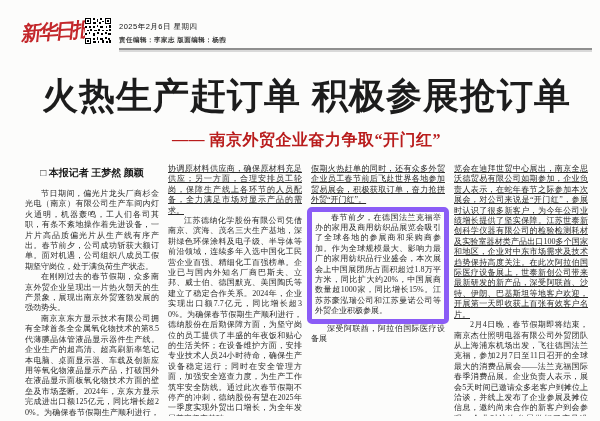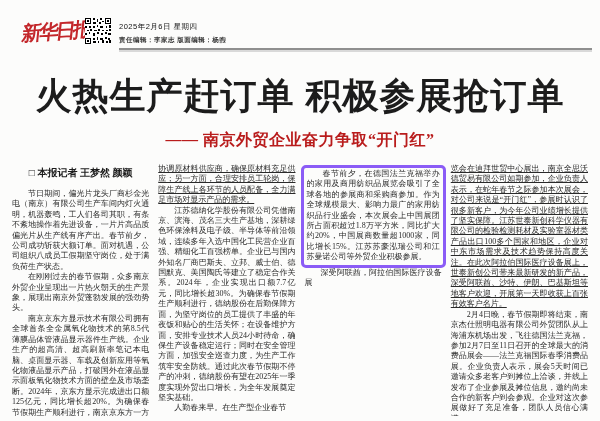--- a/index.html
+++ b/index.html
@@ -17,41 +17,41 @@
     font-size:20px; line-height:30px; letter-spacing:-3px; white-space:nowrap;
     color:#c3272b; transform:rotate(-4deg) skewX(-10deg);
   }
   .qr { position:absolute; left:63px; top:2px; }
   .issue { position:absolute; left:97px; top:6px; font-family:"Liberation Sans","DejaVu Sans",sans-serif; }
   .date { font-size:7.5px; font-weight:normal; color:#111; letter-spacing:.5px; }
   .editors { font-size:6.5px; font-weight:bold; color:#333; margin-top:4px; letter-spacing:.5px; }
   .rule { position:absolute; left:97px; right:0; top:32px; height:2px;
           background:#8f8f8f; border-bottom:2px solid #d9d9d9; }
   
-  .content { padding-top:60px; }
+  .content { padding-top:60px;padding-left:13px; }
   h1.headline {
     margin:12px 0 0; text-align:center;
     font-family:"Liberation Sans","DejaVu Sans",sans-serif;
     font-weight:bold; font-size:36px; letter-spacing:1px; color:#1c1c1c;
   }
   h2.subtitle {
     margin:9px 0 0; text-align:center;
     font-weight:bold; font-size:16px; color:#b91c1c; letter-spacing:.5px;
   }
   
   .columns { display:flex; gap:9px; padding:13px 12px 0; height:252px; overflow:hidden; }
   .col { flex:1 1 0; min-width:0; }
   .byline { margin:2px 0 9px; text-align:center; font-size:10px; font-weight:bold; color:#1b1b1b; }
   .para {
     margin:0; font-size:8px; line-height:10.4px; color:#2a2a2a;
     text-align:justify; text-indent:2em; word-break:break-all;
   }
   .para.cont { text-indent:0;text-decoration:underline; }
   .redbox {
-    border:3px solid #8b5cf6; border-radius:5px;
+    border:5px solid #8b5cf6; border-radius:5px;
     padding:1px 3px 2px; margin:1px -4px 0;
   }
 </style>
 </head>
 <body>
 
 <div class="page">
 
   <header class="masthead">
     <div class="logo">新华日报</div>
@@ -130,20 +130,21 @@
         <p class="para">南京京东方显示技术有限公司拥有全球首条全金属氧化物技术的第8.5代薄膜晶体管液晶显示器件生产线。企业生产的超高清、超高刷新率笔记本电脑、桌面显示器、车载及创新应用等氧化物液晶显示产品，打破国外在液晶显示面板氧化物技术方面的壁垒及市场垄断。2024年，京东方显示完成进出口额125亿元，同比增长超20%。为确保春节假期生产顺利进行，南京京东方一方面积极</p>
       </div>
 
       <div class="col">
         <p class="para cont">协调原材料供应商，确保原材料充足供应；另一方面，合理安排员工轮岗，保障生产线上各环节的人员配备，全力满足市场对显示产品的需求。</p>
         <p class="para">江苏德纳化学股份有限公司凭借南京、滨海、茂名三大生产基地，深耕绿色环保涂料及电子级、半导体等前沿领域，连续多年入选中国化工民营企业百强、精细化工百强榜单。企业已与国内外知名厂商巴斯夫、立邦、威士伯、德国默克、美国陶氏等建立了稳定合作关系。2024年，企业实现出口额7.7亿元，同比增长超30%。为确保春节假期生产顺利进行，德纳股份在后勤保障方面，为坚守岗位的员工提供了丰盛的年夜饭和贴心的生活关怀；在设备维护方面，安排专业技术人员24小时待命，确保生产设备稳定运行；同时在安全管理方面，加强安全巡查力度，为生产工作筑牢安全防线。通过此次春节假期不停产的冲刺，德纳股份有望在2025年一季度实现外贸出口增长，为全年发展奠定坚实基础。</p>
         <p class="para">人勤春来早。在生产型企业春节</p>
       </div>
 
       <div class="col">
+        <p class="para cont">假期火热赶单的同时，还有众多外贸企业员工春节前后飞赴世界各地参加贸易展会，积极获取订单，奋力抢拼外贸“开门红”。</p>
         <div class="redbox">
           <p class="para">春节前夕，在德国法兰克福举办的家用及商用纺织品展览会吸引了全球各地的参展商和采购商参加。作为全球规模最大、影响力最广的家用纺织品行业盛会，本次展会上中国展团所占面积超过1.8万平方米，同比扩大约20%，中国展商数量超1000家，同比增长15%。江苏苏豪泓瑞公司和江苏曼诺公司等外贸企业积极参展。</p>
         </div>
         <p class="para">深受阿联酋，阿拉伯国际医疗设备展</p>
       </div>
 
       <div class="col">
         <p class="para cont">览会在迪拜世贸中心展出，南京全思沃德贸易有限公司如期参加，企业负责人表示，在蛇年春节之际参加本次展会，对公司来说是“开门红”，参展时认识了很多新客户，为今年公司业绩增长提供了坚实保障。江苏世泰新创科学仪器有限公司的检验检测耗材及实验室器材类产品出口100多个国家和地区，企业对中东市场需求及技术趋势保持高度关注。在此次阿拉伯国际医疗设备展上，世泰新创公司带来最新研发的新产品，深受阿联酋、沙特、伊朗、巴基斯坦等地客户欢迎，开展第一天即收获上百张有效客户名片。</p>
         <p class="para">2月4日晚，春节假期即将结束，南京杰仕照明电器有限公司外贸团队从上海浦东机场出发，飞往德国法兰克福，参加2月7日至11日召开的全球最大的消费品展会——法兰克福国际春季消费品展。企业负责人表示，展会5天时间已邀请众多老客户到摊位上洽谈，并线上发布了企业参展及摊位信息，邀约尚未合作的新客户到会参观。企业对这次参展做好了充足准备，团队人员信心满满。</p>
       </div>

